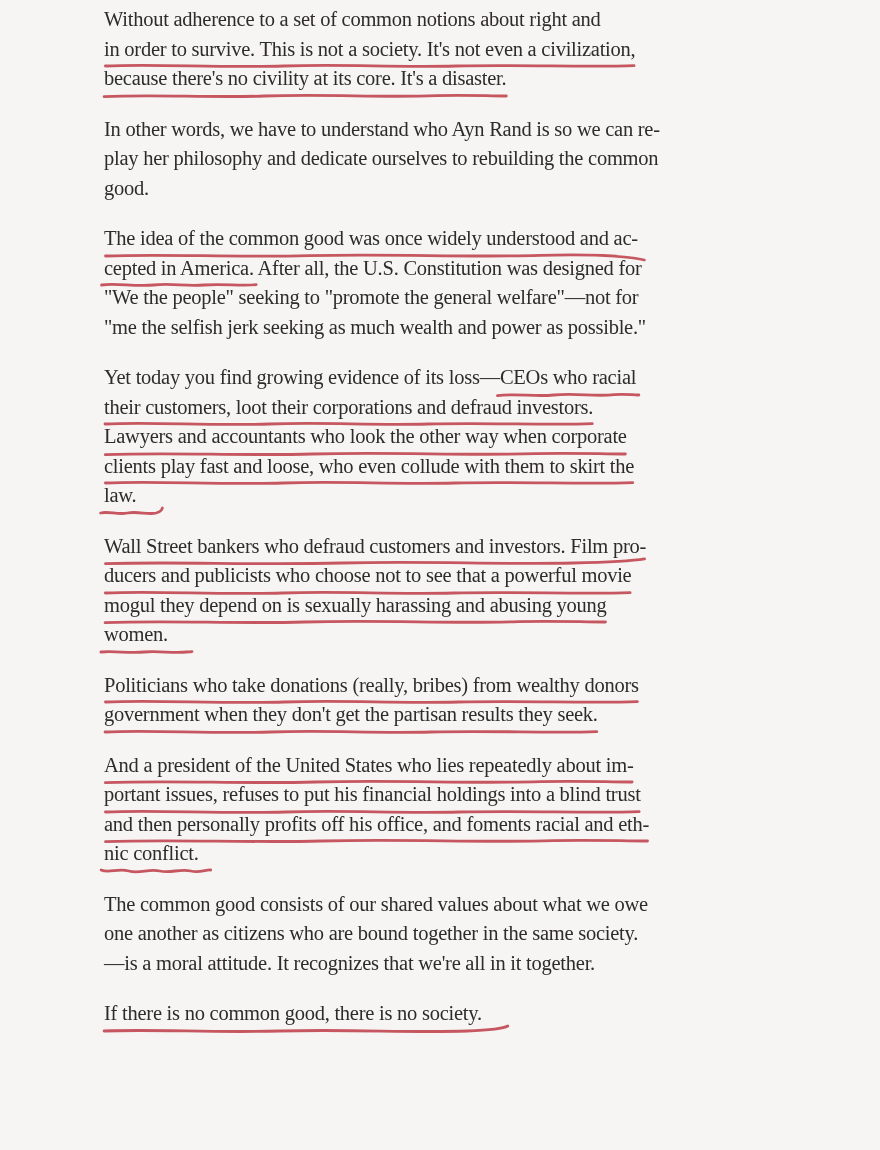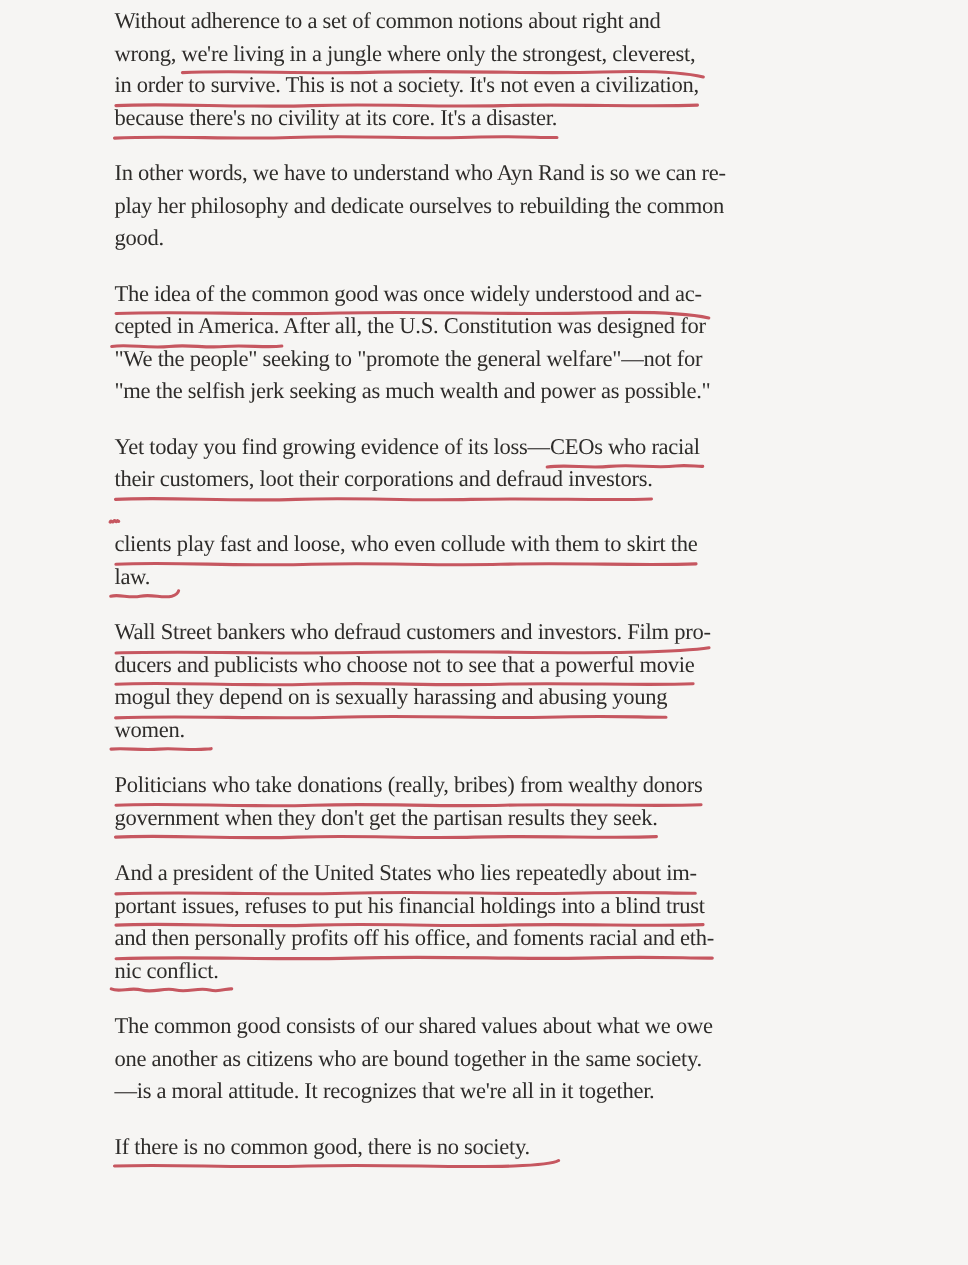--- a/index.html
+++ b/index.html
@@ -49,23 +49,20 @@
     opacity:0.92;
   }
 </style>
 </head>
 <body>
 
 <main class="page">
   <article class="column">
       <div class="para">
         <div class="line"><span class="seg">Without adherence to a set of common notions about right and</span></div>
-        <div class="line"><span class="seg">wrong, </span><span class="u"><span class="seg">we're living in a jungle where only the strongest, cleverest,</span><svg class="uline" viewBox="0 0 100 12" preserveAspectRatio="none" style="width: calc(100% + 16px);">
-              <path d="M1,6 C12,3.6 24,7.6 38,5.6 C54,3.6 66,7.6 80,5.4 C90,4 96,6.4 99,10"></path>
-            </svg></span></div>
         <div class="line"><span class="u"><span class="seg">in order to survive. This is not a society. It's not even a civilization,</span><svg class="uline" viewBox="0 0 100 12" preserveAspectRatio="none" style="width: calc(100% + 8px);">
               <path d="M1,6 C10,3.5 22,8 34,6 C46,4 54,7.6 66,6 C78,4.4 90,7.4 99,5.6"></path>
             </svg></span></div>
         <div class="line"><span class="u"><span class="seg">because there's no civility at its core. It's a disaster.</span><svg class="uline" viewBox="0 0 100 12" preserveAspectRatio="none" style="width: calc(100% + 8px);">
               <path d="M1,6.6 C14,4 26,8 40,6 C56,3.6 68,8 82,5.6 C90,4.6 95,6.2 99,6"></path>
             </svg></span></div>
       </div>
       <div class="para">
         <div class="line"><span class="seg">In other words, we have to understand who Ayn Rand is so we can re-</span></div>
         <div class="line"><span class="seg">play her philosophy and dedicate ourselves to rebuilding the common</span></div>
@@ -81,21 +78,21 @@
         <div class="line"><span class="seg">"We the people" seeking to "promote the general welfare"—not for</span></div>
         <div class="line"><span class="seg">"me the selfish jerk seeking as much wealth and power as possible."</span></div>
       </div>
       <div class="para">
         <div class="line"><span class="seg">Yet today you find growing evidence of its loss—</span><span class="u"><span class="seg">CEOs who racial</span><svg class="uline" viewBox="0 0 100 12" preserveAspectRatio="none" style="width: calc(100% + 8px);">
               <path d="M1,6.6 C14,4 26,8 40,6 C56,3.6 68,8 82,5.6 C90,4.6 95,6.2 99,6"></path>
             </svg></span></div>
         <div class="line"><span class="u"><span class="seg">their customers, loot their corporations and defraud investors.</span><svg class="uline" viewBox="0 0 100 12" preserveAspectRatio="none" style="width: calc(100% + 8px);">
               <path d="M1,6 C10,3.5 22,8 34,6 C46,4 54,7.6 66,6 C78,4.4 90,7.4 99,5.6"></path>
             </svg></span></div>
-        <div class="line"><span class="u"><svg class="uline" viewBox="0 0 100 12" preserveAspectRatio="none" style="width: calc(100% + 8px);">
+        <div class="line"><span class="u"><span class="seg">Lawyers and accountants who look the other way when corporate</span><svg class="uline" viewBox="0 0 100 12" preserveAspectRatio="none" style="width: calc(100% + 8px);">
               <path d="M1,6.6 C14,4 26,8 40,6 C56,3.6 68,8 82,5.6 C90,4.6 95,6.2 99,6"></path>
             </svg></span></div>
         <div class="line"><span class="u"><span class="seg">clients play fast and loose, who even collude with them to skirt the</span><svg class="uline" viewBox="0 0 100 12" preserveAspectRatio="none" style="width: calc(100% + 8px);">
               <path d="M1,6 C10,3.5 22,8 34,6 C46,4 54,7.6 66,6 C78,4.4 90,7.4 99,5.6"></path>
             </svg></span></div>
         <div class="line"><span class="u"><span class="seg">law.</span><svg class="uline" viewBox="0 0 100 12" preserveAspectRatio="none" style="width: calc(100% + 30px);">
               <path d="M1,6 C14,4 28,8 44,6 C62,4 76,8 90,6 C96,5 99,3.4 100,1"></path>
             </svg></span></div>
       </div>
       <div class="para">

